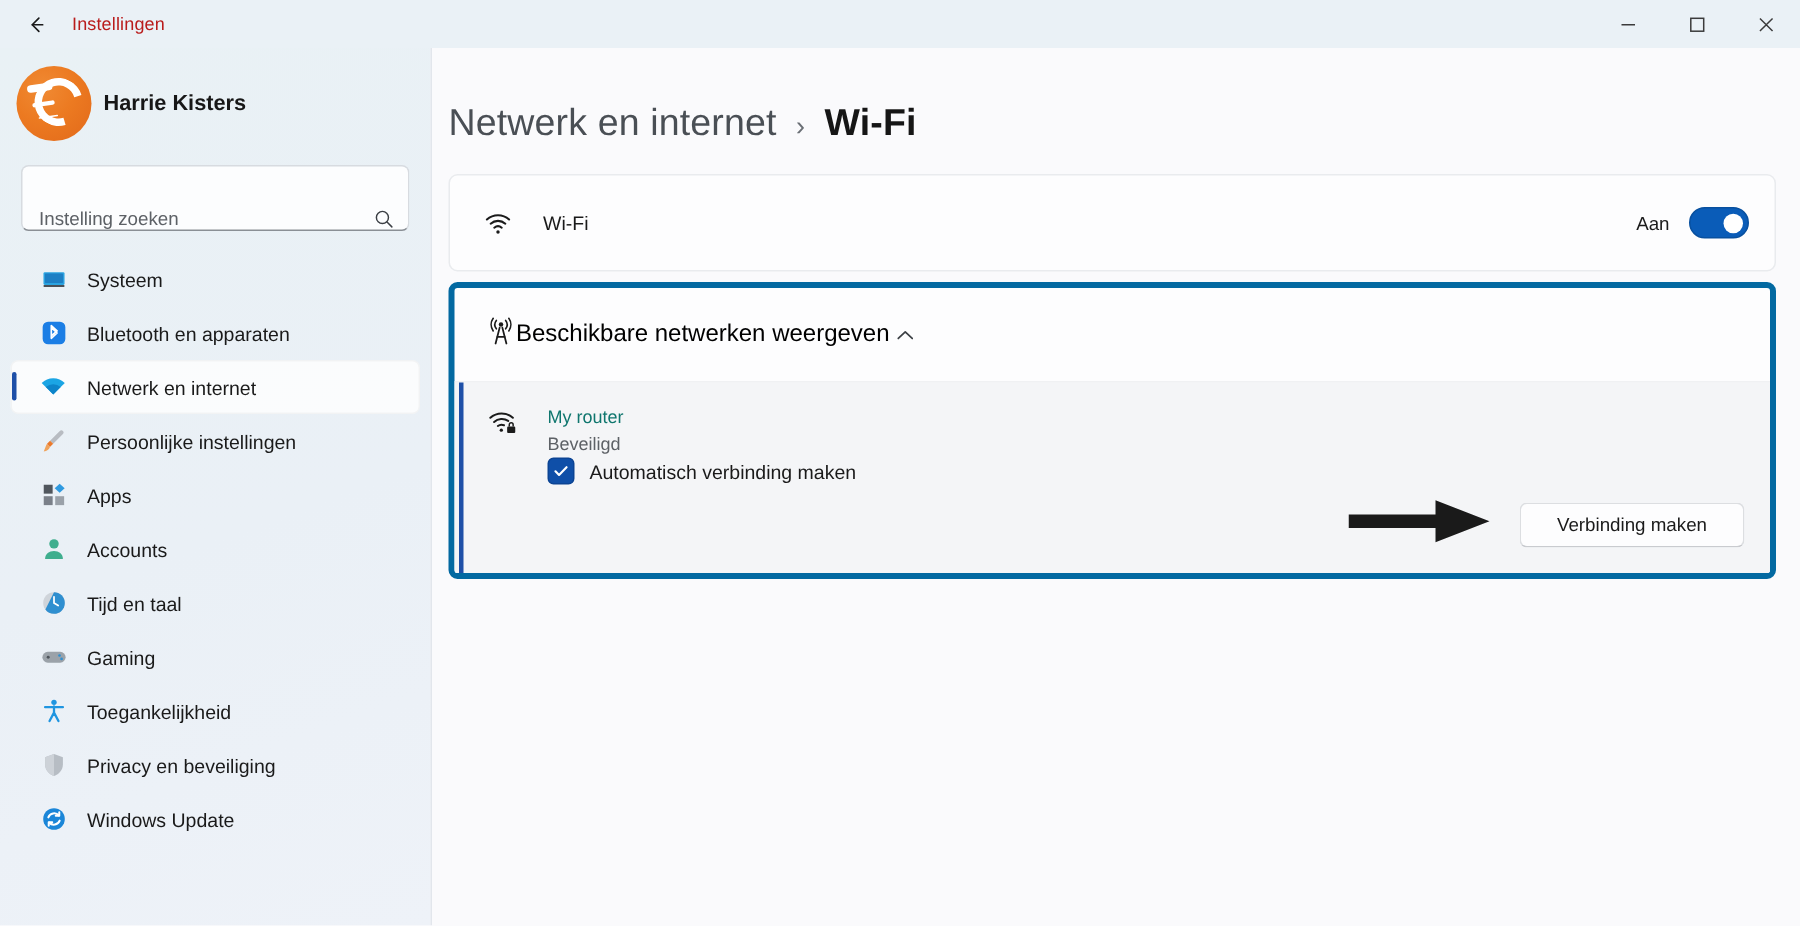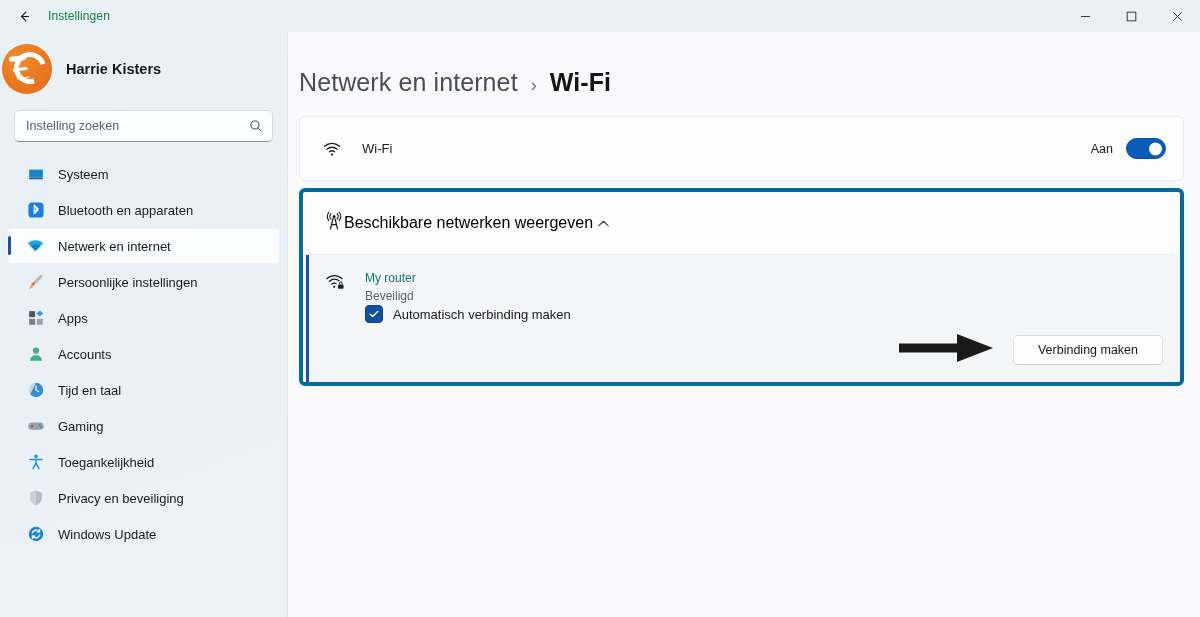--- a/index.html
+++ b/index.html
@@ -17,62 +17,62 @@
     display: flex; align-items: center;
     background: #eaf1f6;
     position: relative; z-index: 5;
   }
   .back-btn {
     width: 36px; height: 28px; margin-left: 6px;
     display: flex; align-items: center; justify-content: center;
     border-radius: 4px; color: #1b1b1b;
   }
   .titlebar-title {
-    font-size: 12px; color: #15803d; margin-left: 6px; letter-spacing: .1px;
+    font-size: 12px; color: #b91c1c; margin-left: 6px; letter-spacing: .1px;
   }
   .win-controls { margin-left: auto; display: flex; height: 32px; }
   .win-btn {
     width: 46px; height: 32px; display: flex; align-items: center; justify-content: center;
     color: #3b3b3b;
   }
 
   
   .body { flex: 1 1 auto; display: flex; min-height: 0; }
 
   
   .sidebar {
     width: 288px; flex: 0 0 288px;
     background: linear-gradient(160deg, #e9f1f5 0%, #eaf0f6 55%, #eef2f8 100%);
     border-right: 1px solid #e2e6ec;
     display: flex; flex-direction: column;
     padding-bottom: 6px;
   }
-  .profile { display: flex; align-items: center; gap: 14px; padding: 12px 0 10px 2px; }
+  .profile { display: flex; align-items: center; gap: 8px; padding: 12px 0 10px 11px; }
   .avatar {
     width: 50px; height: 50px; border-radius: 50%;
     background: radial-gradient(circle at 35% 30%, #f08a33 0%, #ec7a21 45%, #e2691a 100%);
     position: relative; overflow: hidden; flex: 0 0 50px;
   }
   .avatar:before {
     content:""; position:absolute; left:7px; top:12px; width:17px; height:5px;
     background:#fff; border-radius:3px; transform: rotate(-8deg);
     box-shadow: 1px 11px 0 -1px #fff, 3px 20px 0 -2px #fff;
   }
   .avatar:after {
     content:""; position:absolute; right:6px; top:8px; width:22px; height:22px;
     border: 5px solid #fff; border-radius: 50%; border-right-color: transparent;
     transform: rotate(28deg);
   }
   .profile-name { font-size: 14.5px; font-weight: bold; color: #171717; }
 
   .searchwrap { padding: 6px 14px 14px 14px; }
   .searchbox {
-    height: 32px; background: #fcfdfe;
+    height: 44px; background: #fcfdfe;
     border: 1px solid #d7dbe0; border-bottom: 1px solid #8a8f95;
-    border-radius: 5px; display: flex; align-items: center;
+    border-radius: 5px; display: flex; align-items: flex-end;
     padding: 0 9px 0 11px; gap: 8px;
   }
   .searchbox input {
     flex: 1 1 auto; border: 0; outline: none; background: transparent;
     font-family: inherit; font-size: 12.5px; color: #1b1b1b;
   }
   .searchbox input::placeholder { color: #5d6166; }
 
   .navlist { flex: 1 1 auto; padding: 0 7px; overflow: hidden; }
   .navitem {

